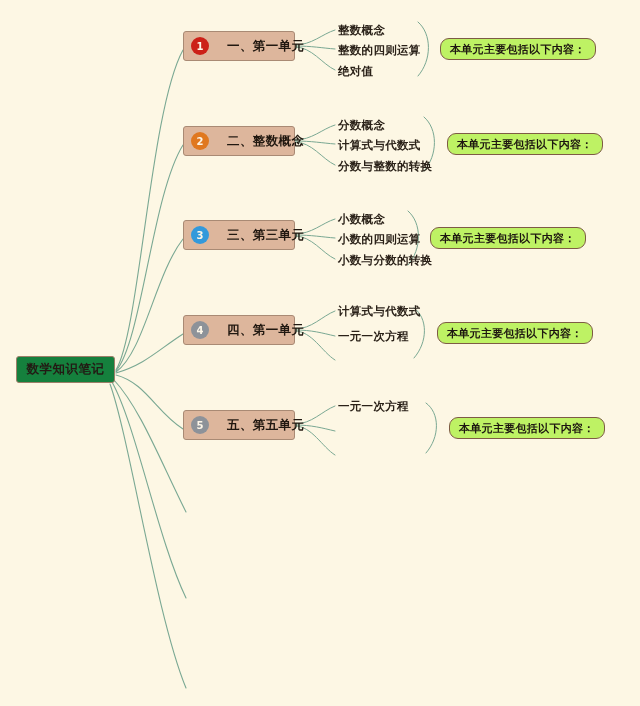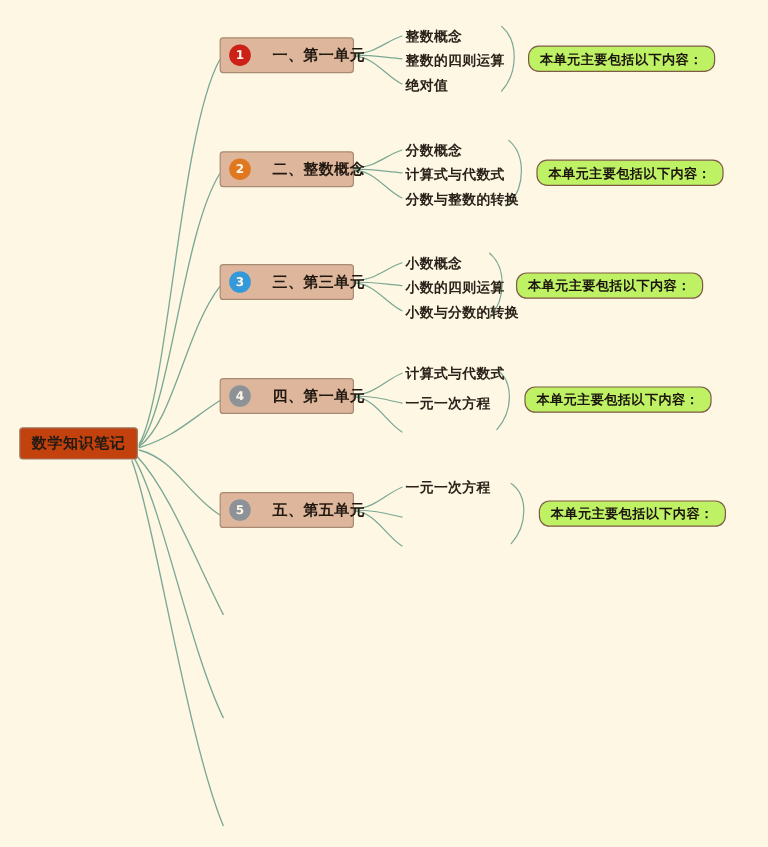--- a/index.html
+++ b/index.html
@@ -172,21 +172,21 @@
     <g fill="none" stroke="#7aa893" stroke-width="1.0" stroke-linecap="round">
 
       <path d="M418,22 C432,34 432,60 418,76" stroke="#7aa893"></path>
       <path d="M424,117 C438,129 438,155 424,171" stroke="#7aa893"></path>
       <path d="M408,211 C422,223 422,249 408,265" stroke="#7aa893"></path>
       <path d="M414,308 C428,318 428,342 414,358" stroke="#7aa893"></path>
       <path d="M426,403 C440,413 440,437 426,453" stroke="#7aa893"></path>
     </g>
   </svg>
 
-  <div class="root-node" style="background: #c2410c; border-color: rgb(157, 127, 105);">
+  <div class="root-node" style="background: #15803d; border-color: rgb(157, 127, 105);">
     <span class="root-label">数学知识笔记</span>
   </div>
 
   <div class="unit-node" style="top:31px">
     <span class="badge" style="background: rgb(204, 33, 24);">1</span>
     <span class="unit-label">一、第一单元</span>
   </div>
   <div class="leaf" style="left:338px; top:23px">整数概念</div>
   <div class="leaf" style="left:338px; top:43px">整数的四则运算</div>
   <div class="leaf" style="left:338px; top:64px">绝对值</div>

